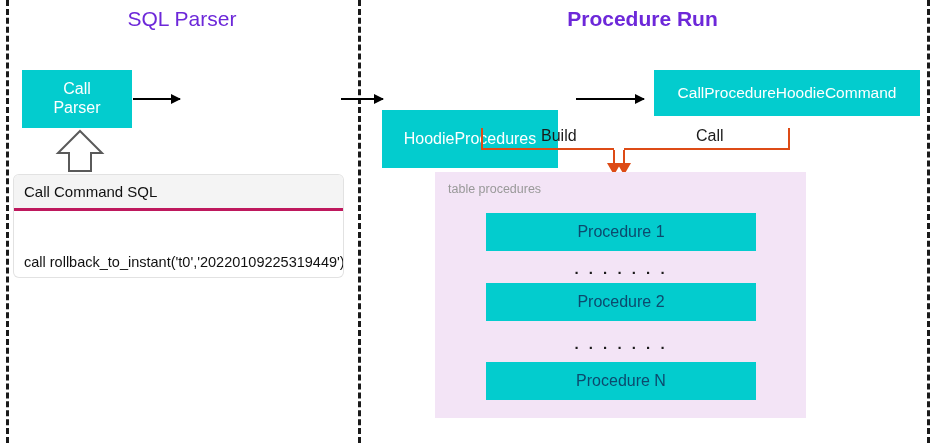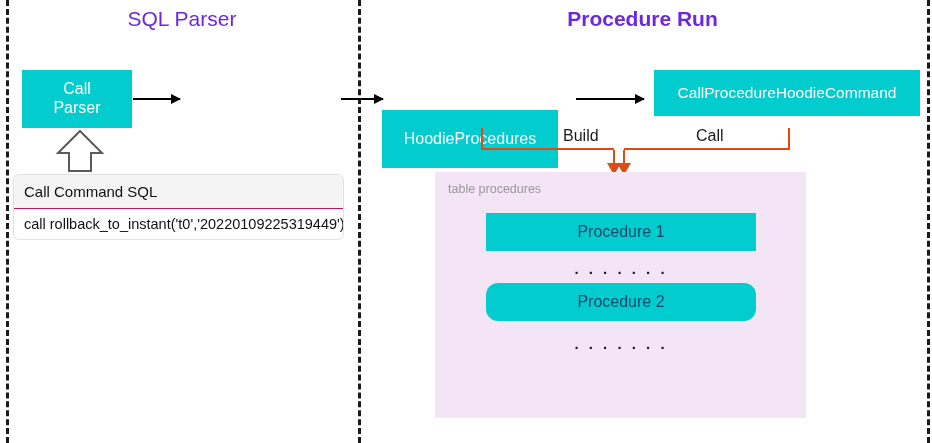--- a/index.html
+++ b/index.html
@@ -102,29 +102,29 @@
     overflow: hidden;
     box-shadow: 0 0 0 1px #e2e2e2;
     background: #ffffff;
     box-sizing: border-box;
   }
   .sql-row {
     box-sizing: border-box;
     padding: 7px 10px;
     font-size: 14.5px;
     color: #111111;
-    border-bottom: 1px solid #be185d;
+    border-bottom: 3px solid #be185d;
     white-space: nowrap;
   }
   .sql-row.header {
     background: #f4f4f4;
     font-size: 15px;
     padding: 8px 10px;
   }
-  .sql-row:last-child { border-bottom: none; }
+  .sql-row:last-child { border-bottom: none; margin-top: 36px; }
 
   
   .bracket {
     position: absolute;
     box-sizing: border-box;
     border: 2px solid #dd4b16;
     border-top: none;
     height: 22px;
   }
   #bracket-build { left: 481px; top: 128px; width: 133px; border-right: none; }
@@ -151,21 +151,21 @@
   }
   #arrowhead-build { left: 607px; }
   #arrowhead-call  { left: 617px; }
 
   .bracket-label {
     position: absolute;
     font-size: 16px;
     color: #1a1a1a;
     white-space: nowrap;
   }
-  #label-build { left: 563px; top: 127px; }
+  #label-build { left: 541px; top: 127px; }
   #label-call  { left: 696px; top: 127px; }
 
   
   #user-procedures-panel {
     position: absolute;
     left: 435px;
     top: 172px;
     width: 371px;
     height: 246px;
     background: #f2e3f5;
@@ -187,21 +187,21 @@
     height: 38px;
     background: #03ccce;
     color: #0c4a6e;
     display: flex;
     align-items: center;
     justify-content: center;
     font-size: 16px;
     box-sizing: border-box;
   }
   #procedure-box-0 { top: 41px;  }
-  #procedure-box-1 { top: 111px; border-radius: 12px; }
+  #procedure-box-1 { top: 111px; }
   #procedure-box-2 { top: 190px; }
 
   .ellipsis-dots {
     position: absolute;
     left: 51px;
     width: 270px;
     text-align: center;
     font-size: 15px;
     letter-spacing: 3px;
     color: #1a1a1a;
@@ -270,15 +270,18 @@
     </div>
 
     <div class="ellipsis-dots" id="ellipsis-0">. . . . . . .</div>
 
     <div class="procedure-box" id="procedure-box-1">
       <span>Procedure 2</span>
     </div>
 
     <div class="ellipsis-dots" id="ellipsis-1">. . . . . . .</div>
 
+    <div class="procedure-box" id="procedure-box-2">
+      <span>Procedure N</span>
+    </div>
   </div>
 
 </div>
 
 </body></html>

